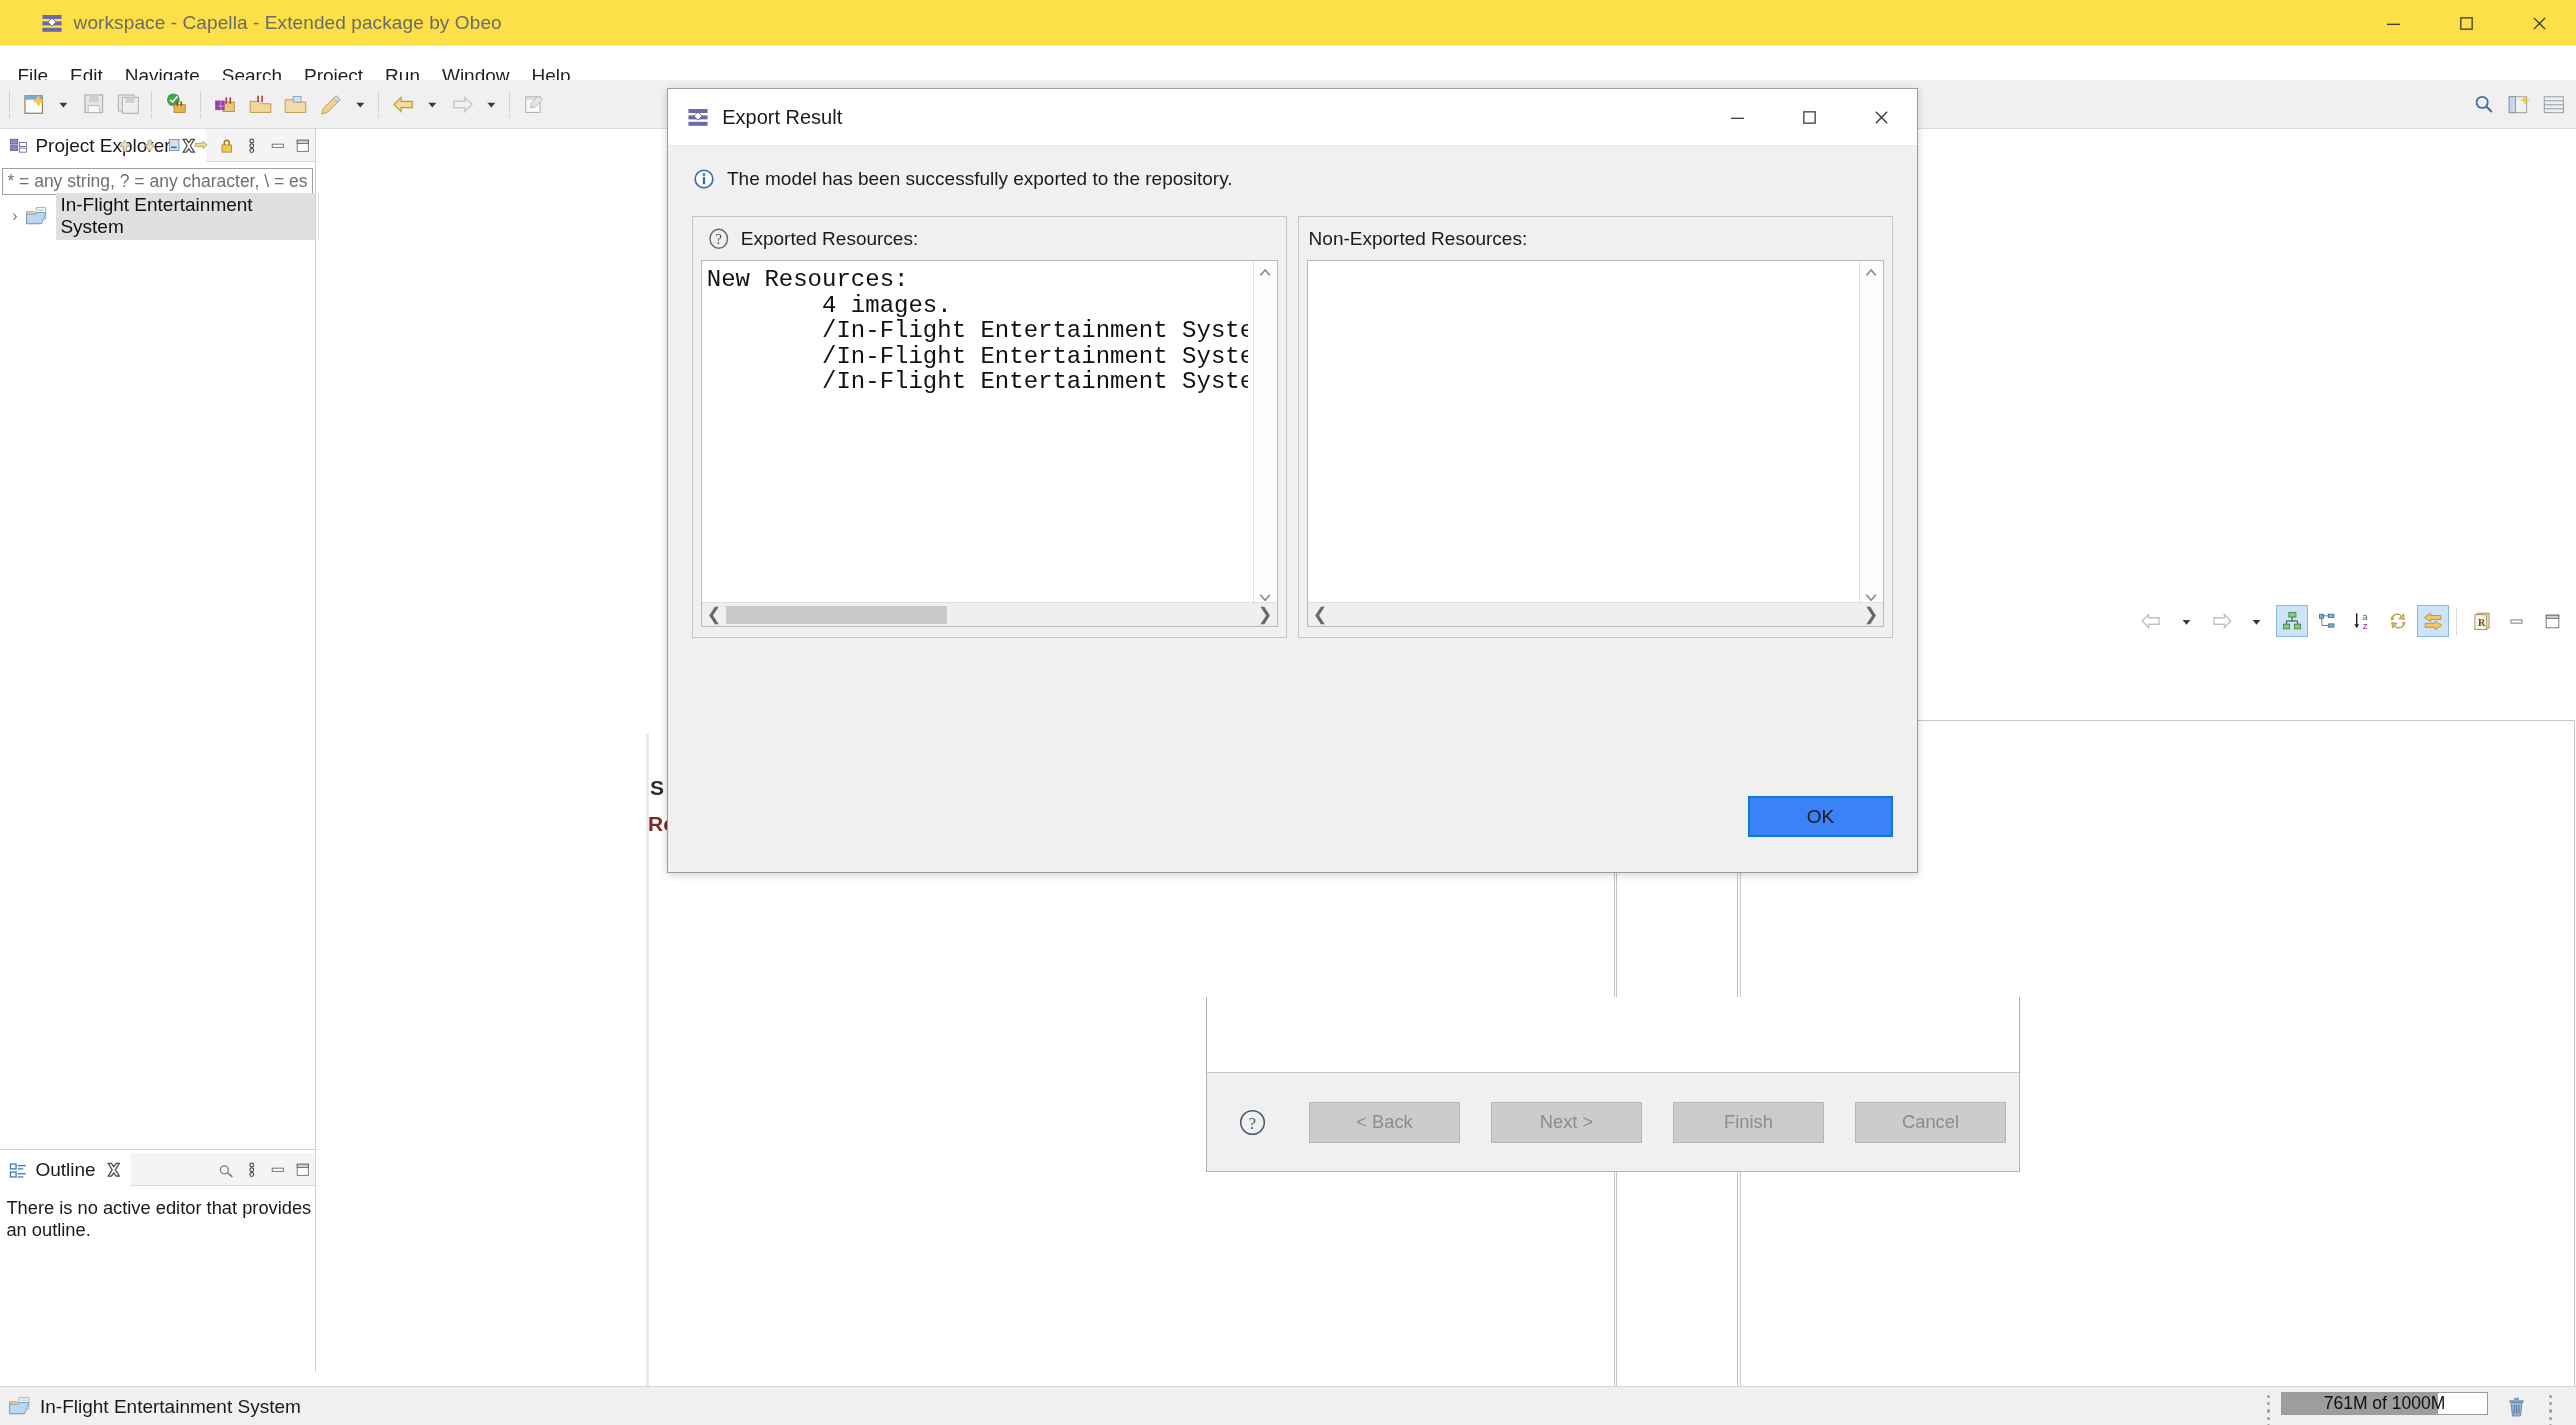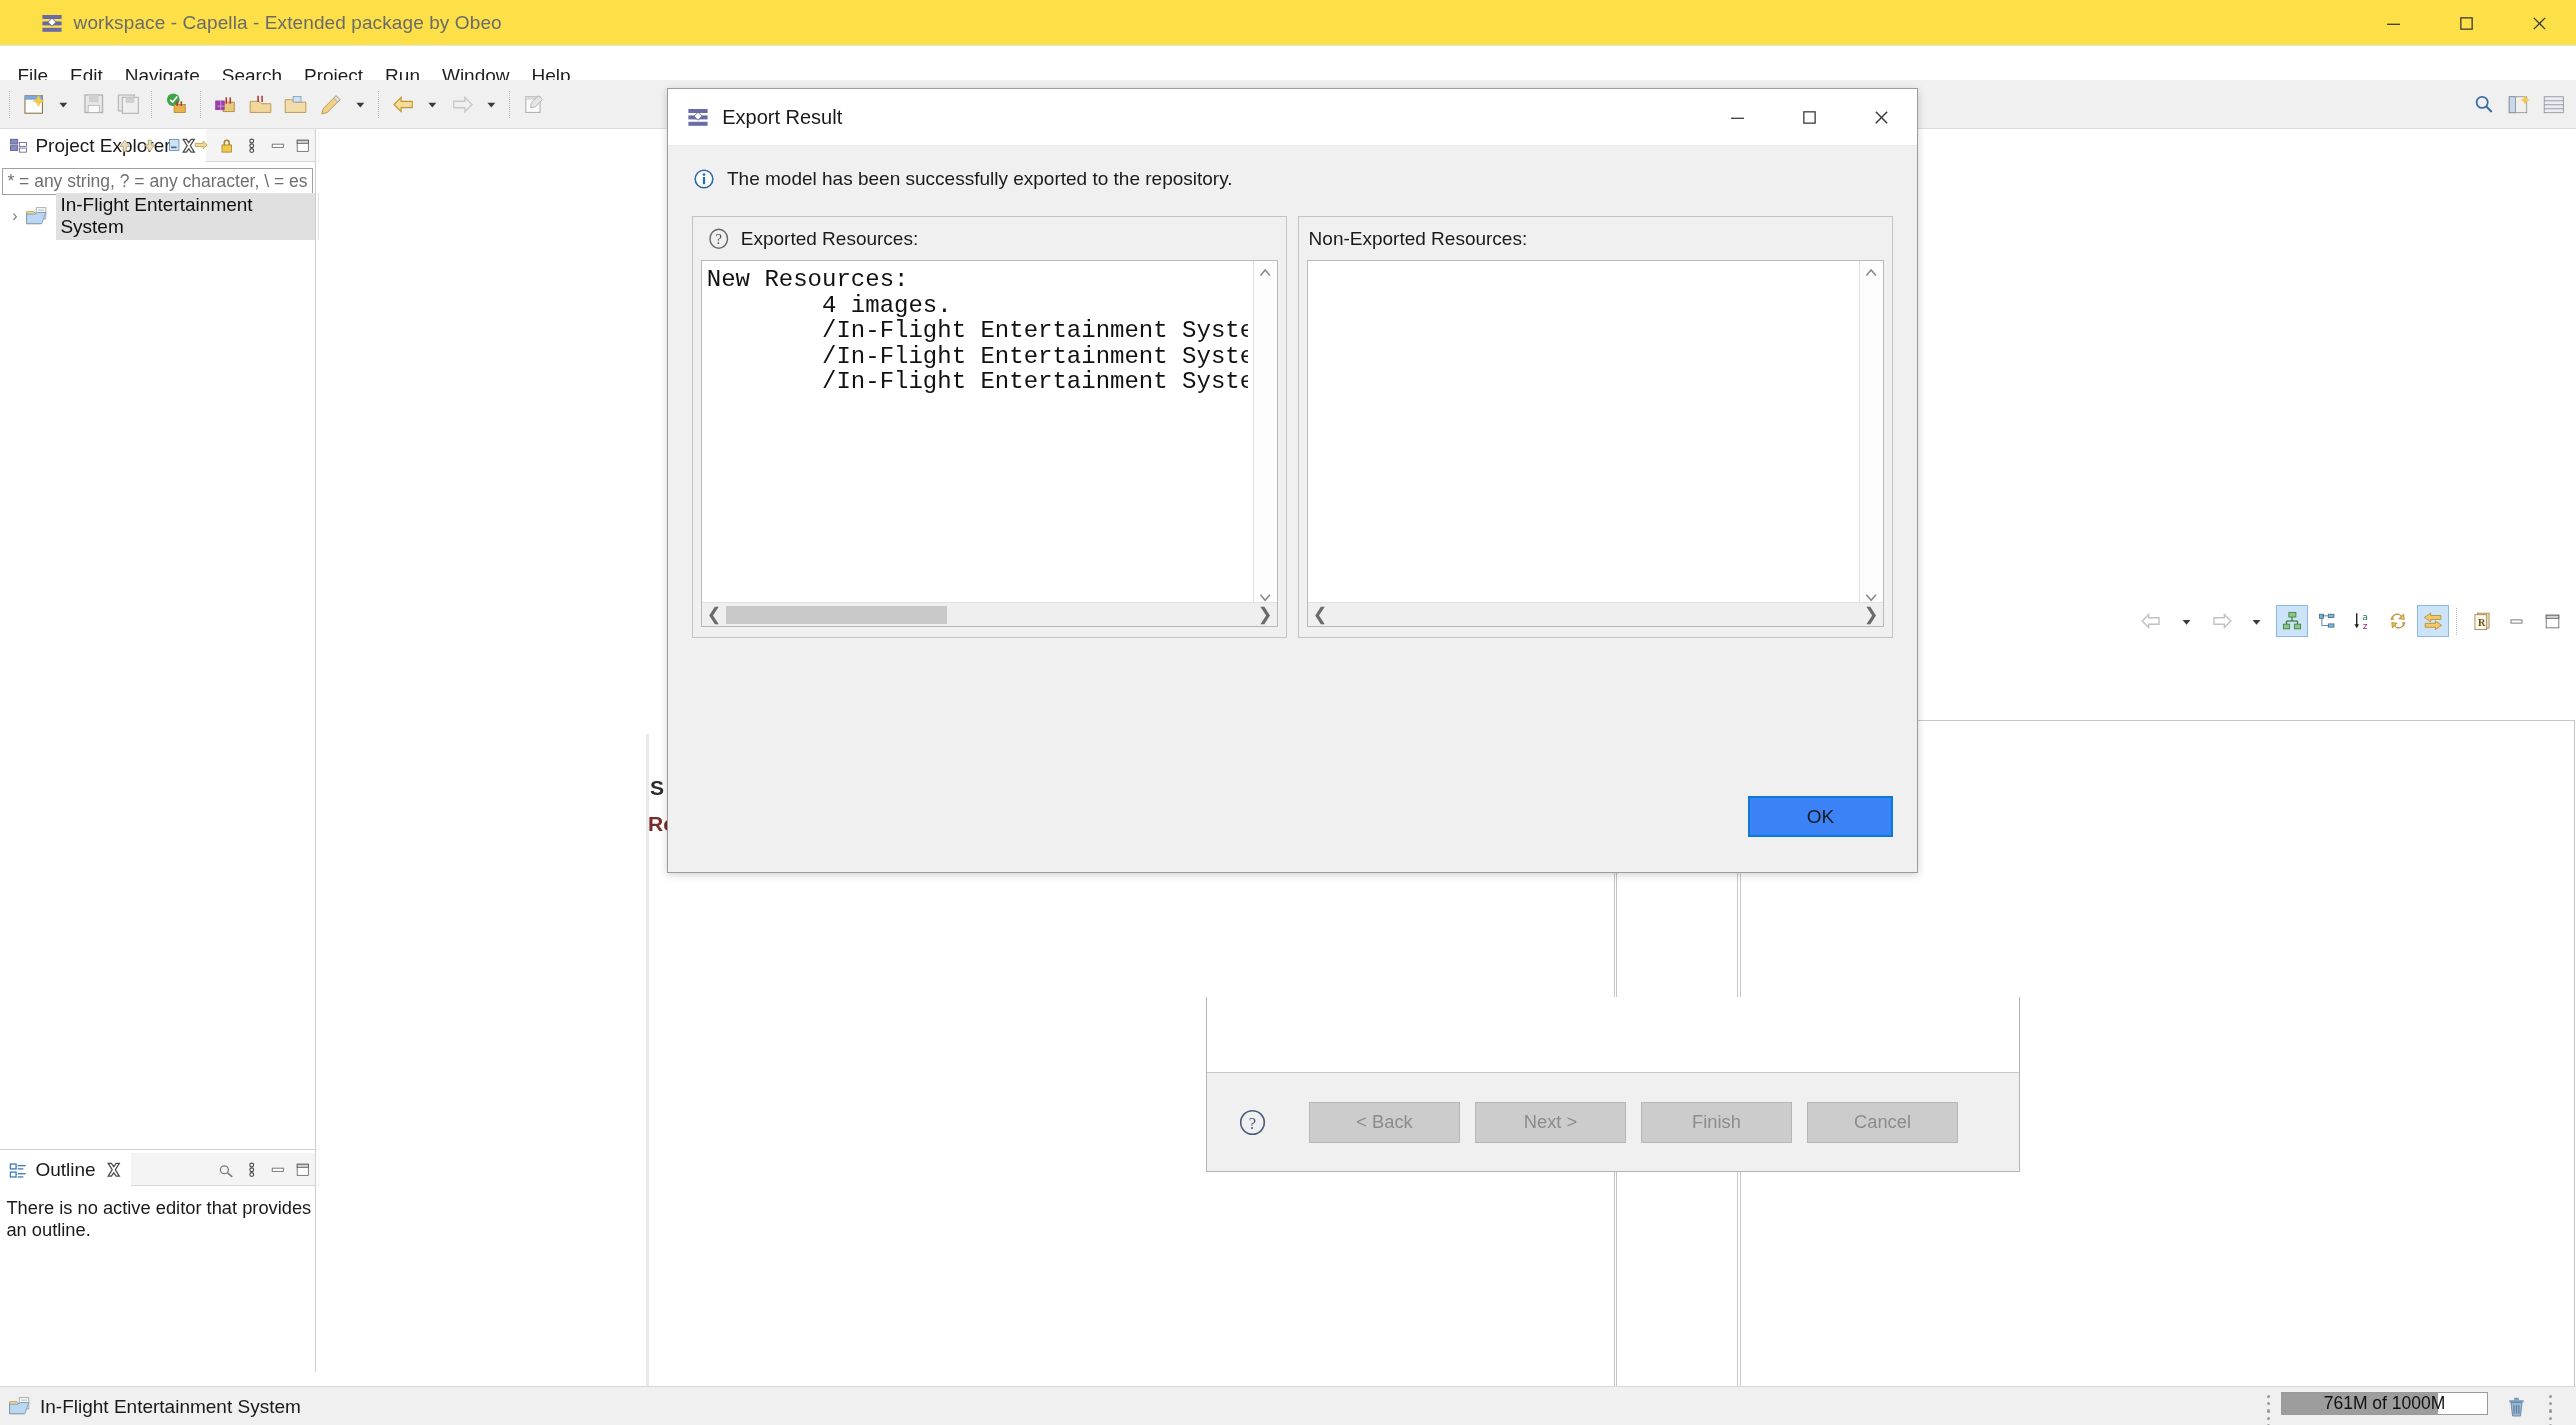--- a/index.html
+++ b/index.html
@@ -88,21 +88,21 @@
   .ghost-text { position: absolute; font-size: 21px; color: #2b2b2b; font-weight: bold; }
 
   #wizard-lower {
     position: absolute; left: 887px; top: 868px; width: 814px; height: 175px;
     background: #f0f0f0; border: 0.8px solid #b4b4b4; border-top: none;
   }
   #wizard-white { position: absolute; left: 0; top: 0; width: 812px; height: 76px; background: #ffffff; border-bottom: 0.8px solid #c9c9c9; }
   #wizard-btnrow { position: absolute; left: 0; top: 76px; width: 812px; height: 98px; display: flex; align-items: center; }
   #wizard-btnrow .help-ico { margin-left: 29px; width: 33px; height: 33px; }
   .wzbtn {
-    width: 151px; height: 41px; margin-left: 15px; background: #cccccc; border: 0.8px solid #b6b6b6;
+    width: 151px; height: 41px; margin-left: 31px; background: #cccccc; border: 0.8px solid #b6b6b6;
     display: flex; align-items: center; justify-content: center; font-size: 18.3px; color: #8c8c8c;
   }
   .wzbtn:first-of-type { margin-left: 40px; }
 
   #editor-vsplit-a { position: absolute; left: 1295px; top: 550px; width: 3.2px; height: 822px; background: #ffffff; border-left: 0.8px solid #c5c5c5; border-right: 0.8px solid #c5c5c5; }
 
   
   #statusbar { position: absolute; left: 0; top: 1386px; width: 2576px; height: 40px; background: #f0f0f0; border-top: 0.8px solid #d6d6d6; display: flex; align-items: center; }
   #statusbar .sb-ico { margin-left: 8px; margin-right: 8px; width: 24px; height: 21px; }
   #statusbar .sb-text { font-size: 19px; color: #1a1a1a; }

